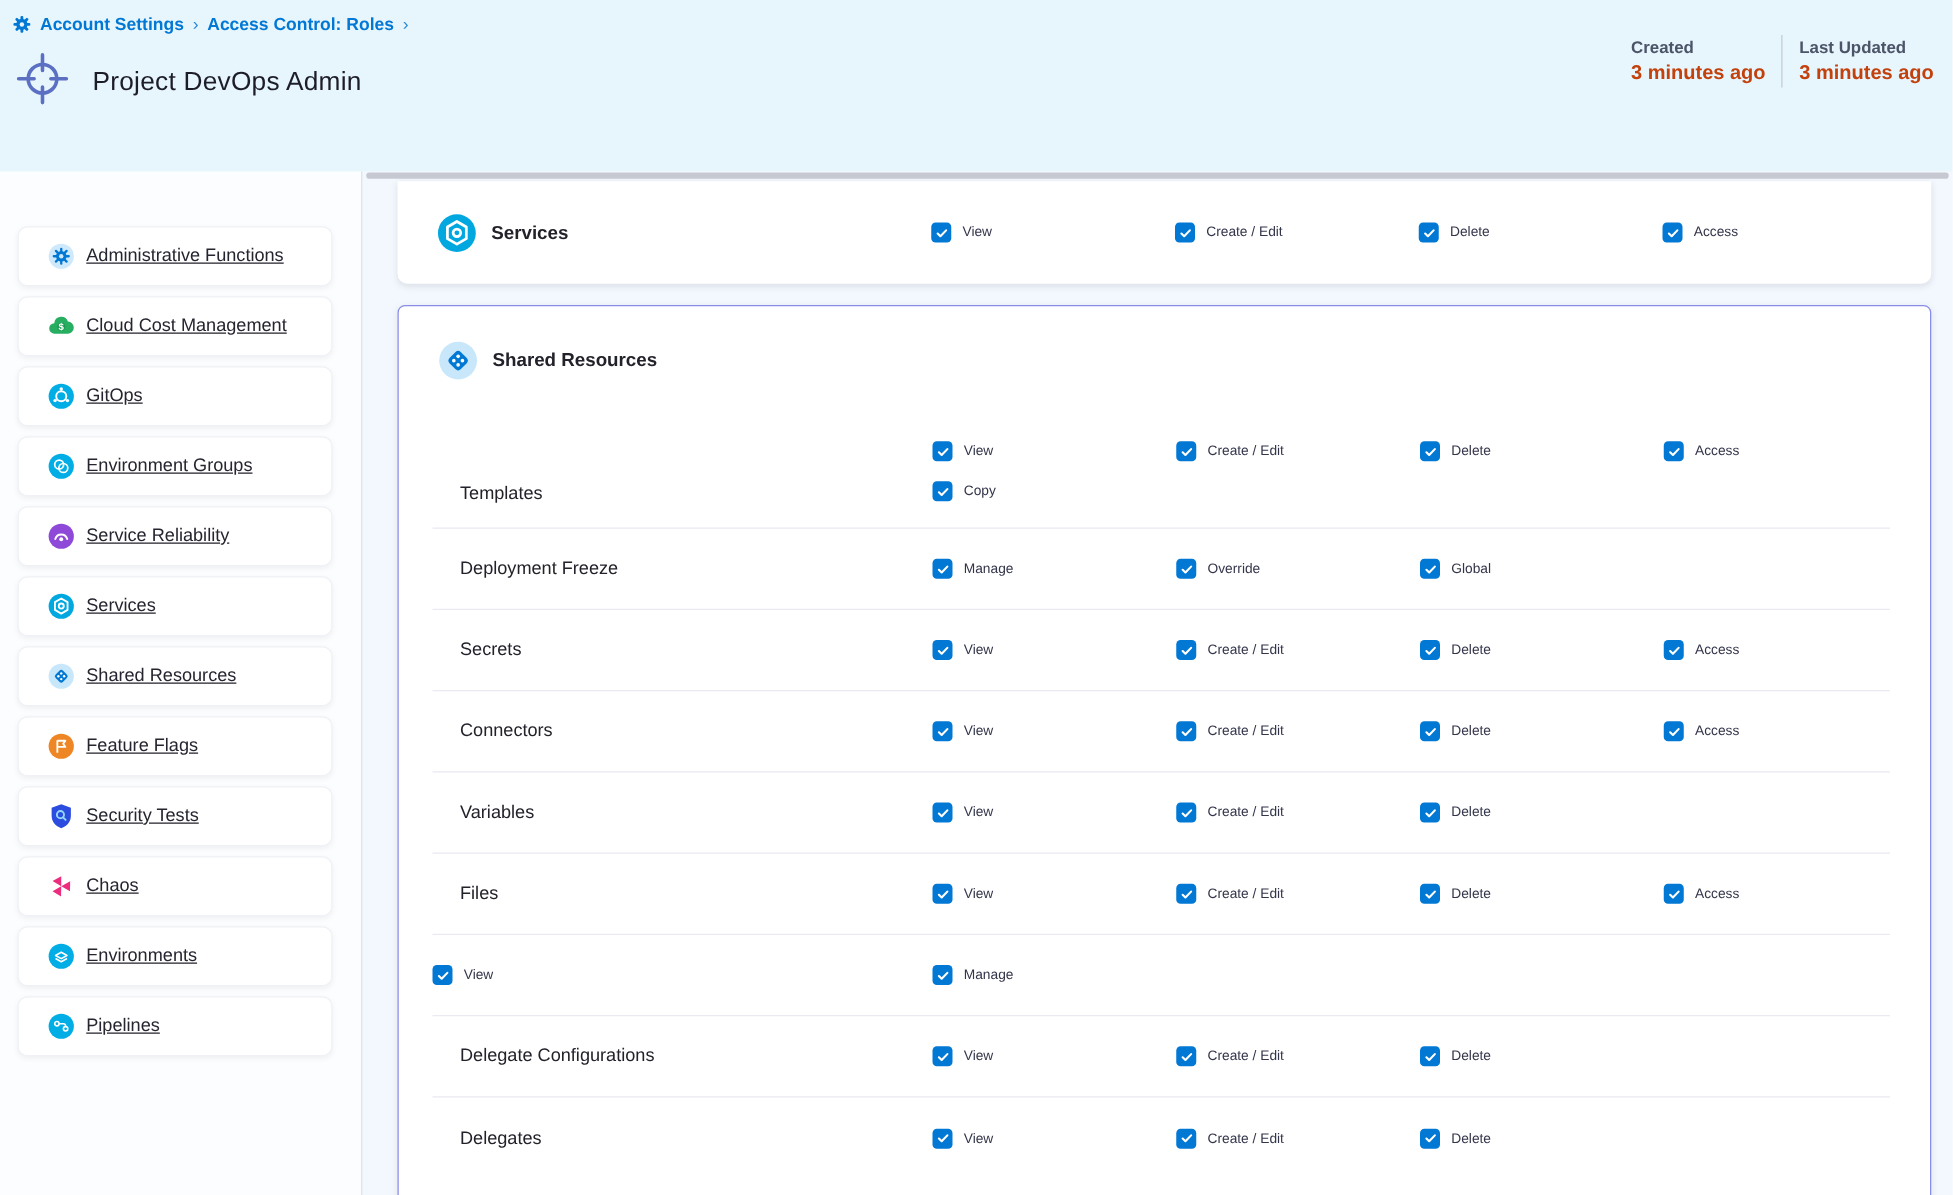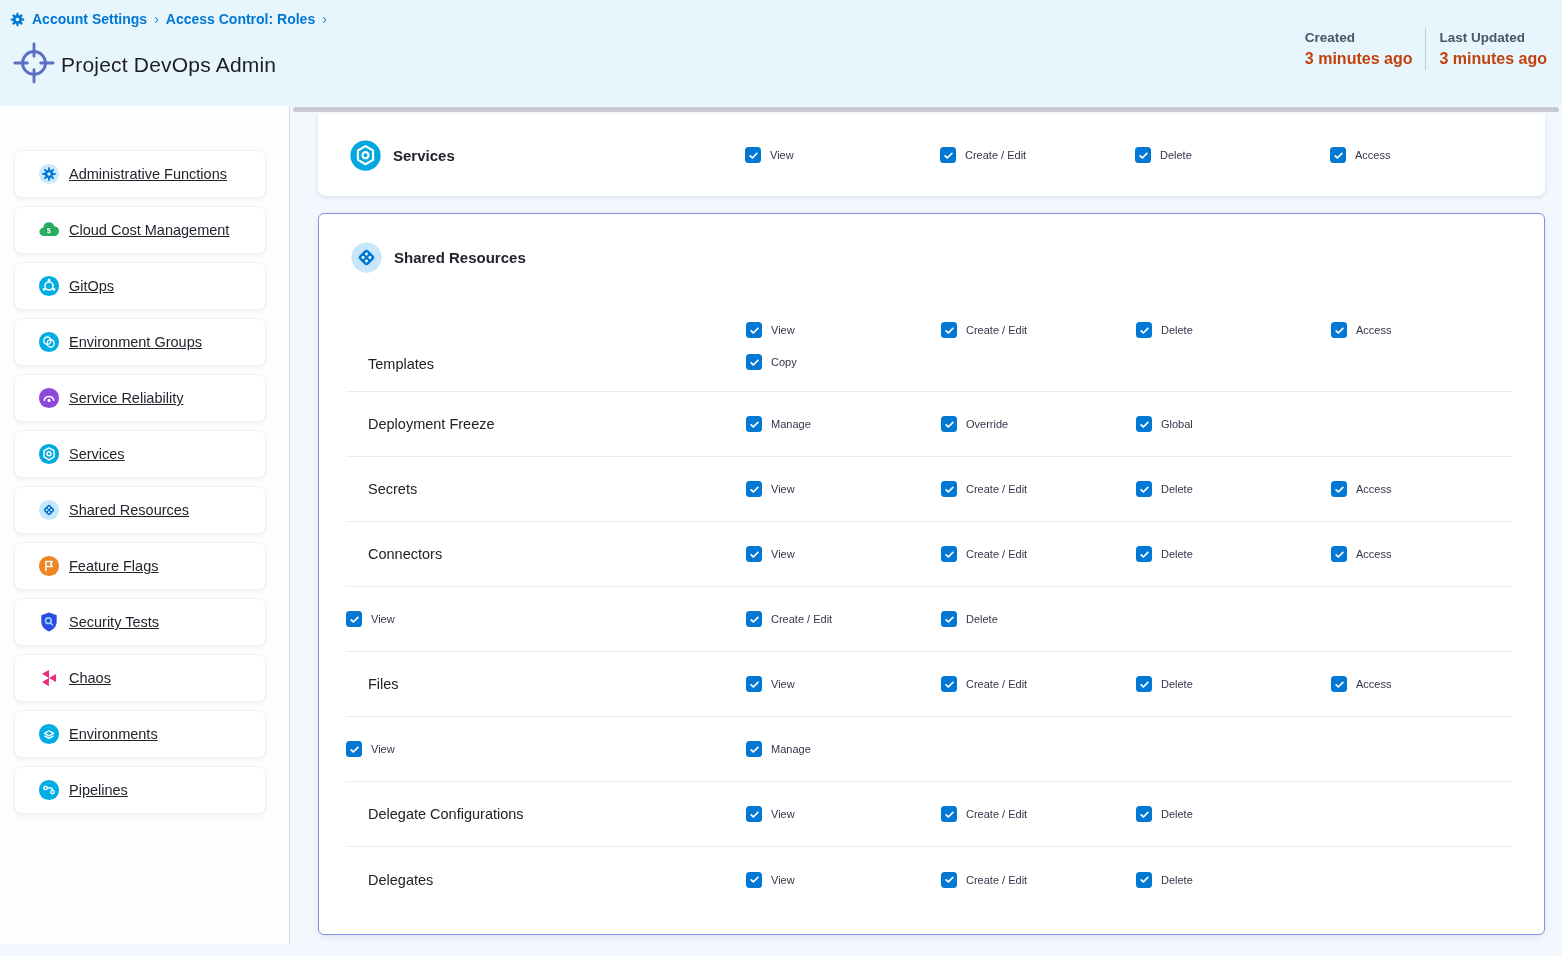--- a/index.html
+++ b/index.html
@@ -1,26 +1,26 @@
 <!DOCTYPE html>
 <html><head>
 <meta charset="utf-8">
 <style>
   * { margin:0; padding:0; box-sizing:border-box; }
   html,body { width:1562px; height:956px; overflow:hidden; }
   body { font-family:"Liberation Sans","DejaVu Sans",sans-serif; background:#f2f8fd; color:#22222a; }
 
   
-  .header { height:106px; background:#e7f5fc; position:relative; }
+  .header { height:137px; background:#e7f5fc; position:relative; }
   .breadcrumb { position:absolute; top:11px; left:10px; display:flex; align-items:center; gap:7px;
                 font-size:14px; font-weight:600; color:#0278d5; }
   .breadcrumb .crumb { cursor:pointer; }
   .breadcrumb .chev { color:#0278d5; font-weight:400; font-size:14px; opacity:.85; }
   .breadcrumb .ic svg { display:block; }
-  .title-row { position:absolute; top:42px; left:13px; display:flex; align-items:center; gap:6px; }
+  .title-row { position:absolute; top:42px; left:13px; display:flex; align-items:center; gap:19px; }
   .page-title { font-size:21px; font-weight:500; color:#1d1d28; letter-spacing:.2px; }
   .meta { position:absolute; top:28px; right:15px; display:flex; }
   .meta-col { display:flex; flex-direction:column; gap:5px; padding:2px 0 2px 13px;font-weight:bold; }
   .meta-col + .meta-col { border-left:1px solid #c3c9d6; }
   .meta-col:first-child { padding-right:13px; }
   .meta-label { font-size:13.5px; color:#4c5468; }
   .meta-value { font-size:16px; color:#c2410c; }
 
   
   .layout { display:flex; height:838px; }
@@ -503,20 +503,21 @@
       <svg viewBox="0 0 16 16">
                     <path d="M3.1 8.5l3.2 3.1L12.9 4.8" stroke="#fff" stroke-width="2.5" fill="none" stroke-linecap="round" stroke-linejoin="round"></path>
                   </svg>
     </span>
     <span class="cb-label">Access</span>
   </label>
 </div>
   </div>
 
   <div class="perm-row">
+    <div class="perm-label">Variables</div>
     <div class="pcell">
   <label class="checkbox">
     <span class="box">
       <svg viewBox="0 0 16 16">
                     <path d="M3.1 8.5l3.2 3.1L12.9 4.8" stroke="#fff" stroke-width="2.5" fill="none" stroke-linecap="round" stroke-linejoin="round"></path>
                   </svg>
     </span>
     <span class="cb-label">View</span>
   </label>
 </div>

